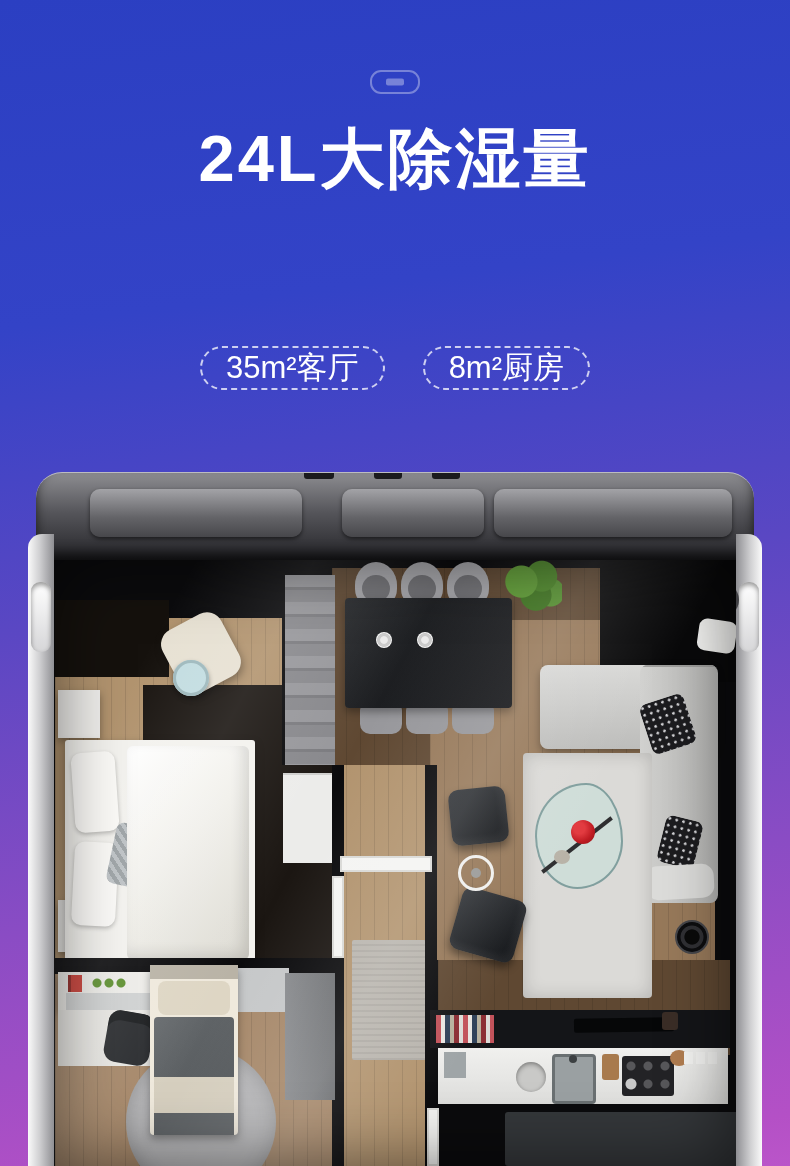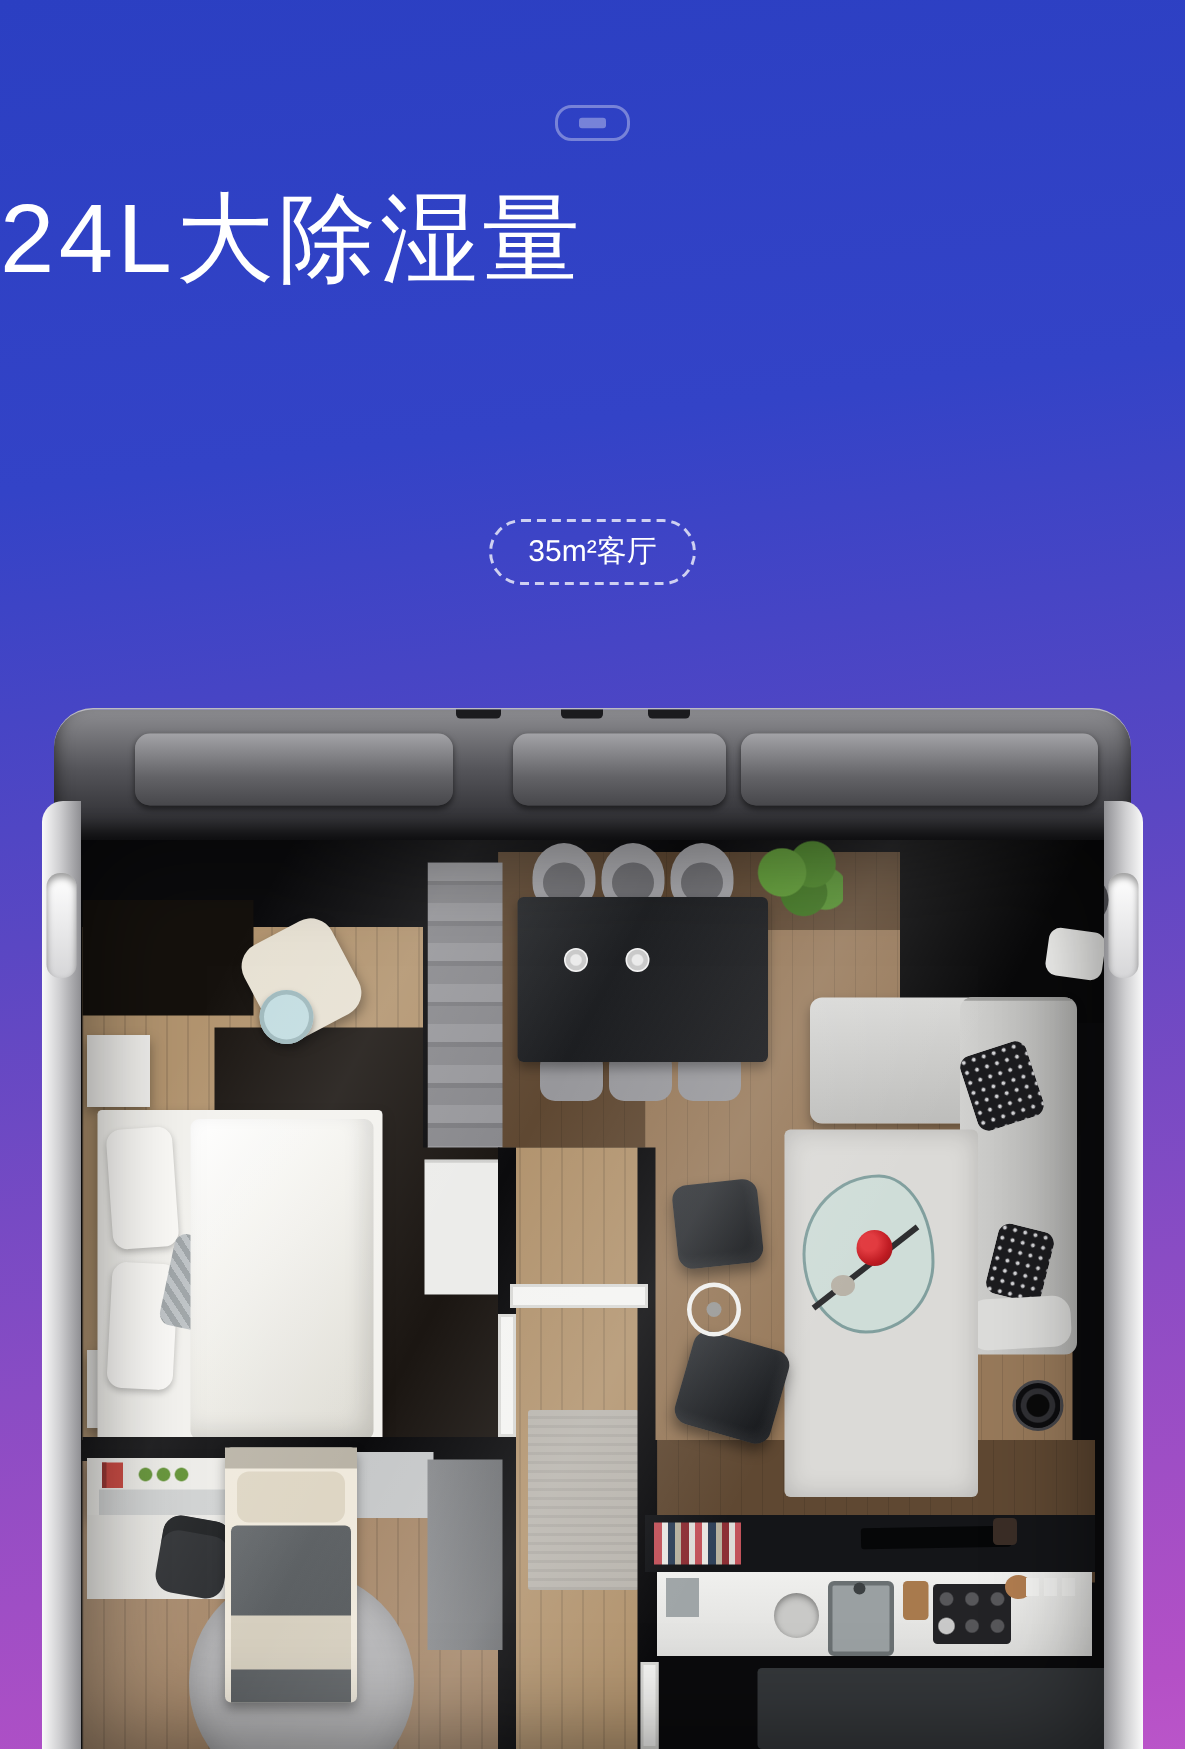--- a/index.html
+++ b/index.html
@@ -6,24 +6,24 @@
   .page{position:relative;width:790px;height:1166px;overflow:hidden;
     font-family:"Liberation Sans","DejaVu Sans",sans-serif;
     background:linear-gradient(173deg,#2b3fc2 0%,#3343c7 26%,#5a47c3 50%,#8a4cc4 74%,#b450c6 96%,#ba55c9 100%);}
   .abs{position:absolute;}
 
   
   .plug-icon{left:50%;top:70px;transform:translateX(-50%);width:46px;height:20px;
     border:2px solid rgba(255,255,255,.35);border-radius:11px;}
   .plug-icon span{position:absolute;left:50%;top:50%;transform:translate(-50%,-50%);
     width:18px;height:7px;border-radius:2px;background:rgba(255,255,255,.35);}
-  .title{left:0;top:114px;width:100%;text-align:left;color:#fff;
-    font-size:65px;font-weight:400;line-height:89px;letter-spacing:3px;}
+  .title{left:0;top:114px;width:100%;text-align:center;color:#fff;
+    font-size:65px;font-weight:700;line-height:89px;letter-spacing:3px;}
   .badges{left:0;top:346px;width:100%;display:flex;justify-content:center;gap:38px;}
-  .badge{height:40px;line-height:40px;padding:0 24px;color:#fff;font-size:20px;
+  .badge{height:40px;line-height:40px;padding:0 24px;color:#fff;font-size:31px;
     border:2px dashed rgba(255,255,255,.75);border-radius:22px;white-space:nowrap;}
 
   
   .device{left:28px;top:470px;width:734px;height:696px;}
   .band{left:8px;top:2px;width:718px;height:88px;border-radius:26px 26px 8px 8px;
     background:linear-gradient(180deg,#8d8d91 0%,#55555a 45%,#232327 100%);
     border-top:1px solid #bcbcc1;box-shadow:inset 0 -8px 12px rgba(0,0,0,.65);}
   .notch{top:0;height:6px;background:#1b1b1e;border-radius:0 0 3px 3px;}
   .panel{top:16px;height:48px;border-radius:10px;
     background:linear-gradient(180deg,#a3a3a7,#636367 60%,#47474b);
@@ -66,20 +66,21 @@
 <div class="page">
 
   <div class="abs plug-icon">
       <span></span>
     </div>
   <div class="abs title">
     <div>24L大除湿量</div>
   </div>
   <div class="abs badges">
     <div class="badge">35m²客厅</div>
+    <div class="badge">8m²厨房</div>
   </div>
 
   <div class="abs device">
     <div class="abs band">
       <div class="abs notch" style="left:268px;width:30px;"></div>
       <div class="abs notch" style="left:338px;width:28px;"></div>
       <div class="abs notch" style="left:396px;width:28px;"></div>
       <div class="abs panel" style="left:54px;width:212px;"></div>
       <div class="abs panel" style="left:306px;width:142px;"></div>
       <div class="abs panel" style="left:458px;width:238px;"></div>

